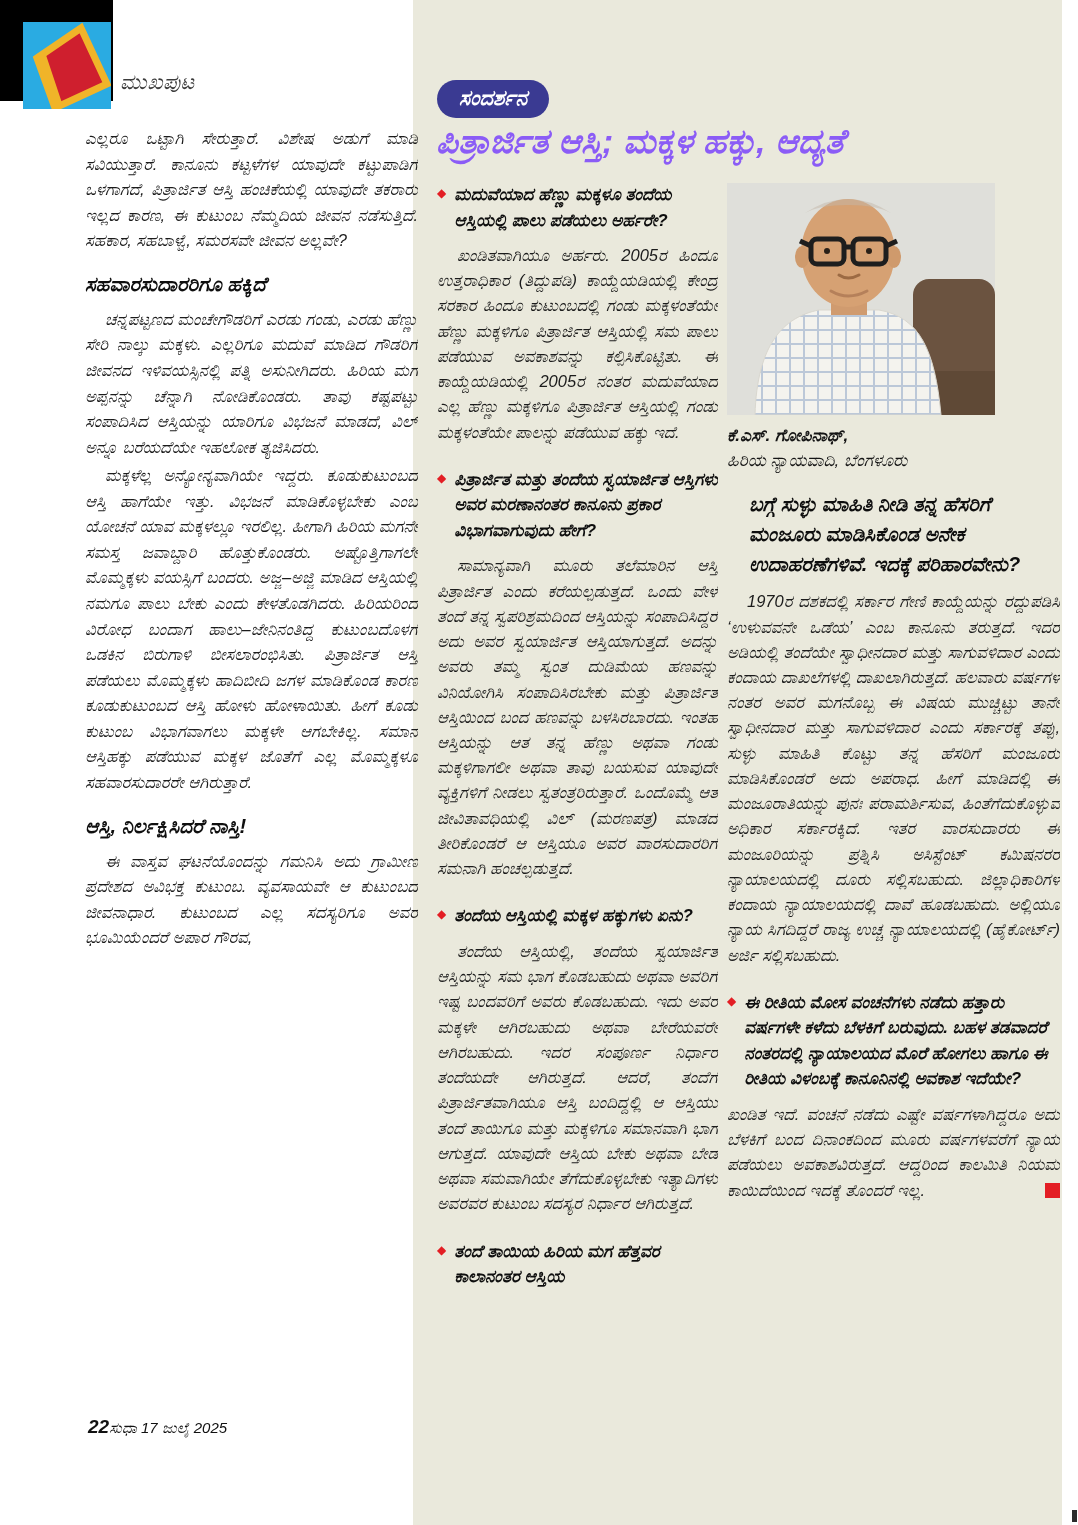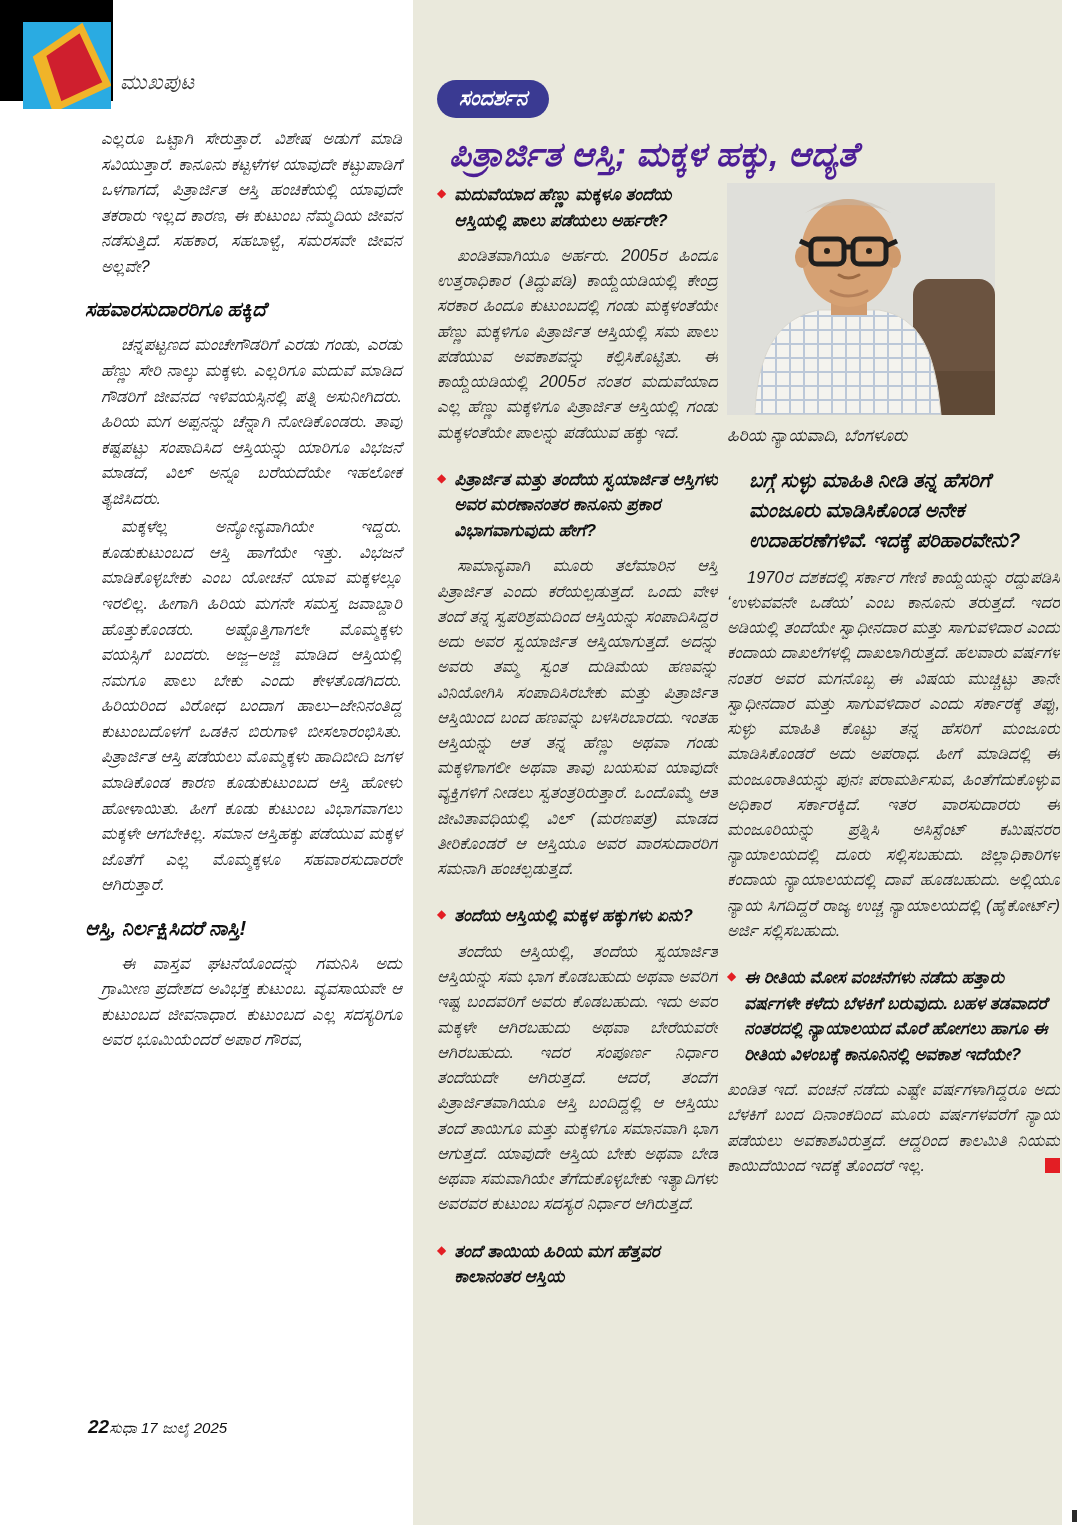--- a/index.html
+++ b/index.html
@@ -14,40 +14,40 @@
   
   .logo-black{position:absolute;left:0;top:0;width:113px;height:101px;background:#000;}
   .logo-blue{position:absolute;left:23px;top:22px;width:88px;height:87px;background:#2aabe2;}
   .section-label{position:absolute;left:120px;top:70px;font-size:21px;color:#3c3c3c;letter-spacing:.5px;}
 
   
   .left-col{
     position:absolute;left:85px;top:126px;width:333px;height:1032px;overflow:hidden;
     font-size:16.5px;line-height:1.55;text-align:justify;color:#1b1b1b;
   }
-  .left-col p{margin:0 16px 3px;}
+  .left-col p{margin:0 0 3px;}
   .p-indent{text-indent:20px;}
   .subhead{font-weight:bold;font-size:20px;margin:17px 0 10px;text-align:left;color:#0f0f0f;line-height:1.3;}
 
   .pull-quote{
     position:absolute;left:88px;top:1158px;width:342px;text-align:right;
     color:#c8812f;font-size:20.5px;line-height:1.95;font-weight:bold;
   }
 
   .footer{position:absolute;left:88px;top:1416px;font-size:15px;color:#111;display:flex;align-items:baseline;}
   .footer .pnum{font-weight:bold;font-size:19px;}
 
   
   .badge{
     position:absolute;left:437px;top:80px;background:#3a3a92;color:#fff;
     font-weight:bold;font-size:21px;padding:7px 22px 10px;border-radius:24px;line-height:1;
   }
   .headline{
-    position:absolute;left:436px;top:121px;width:628px;margin:13px;
-    font-size:34px;font-weight:bold;color:#4c1d95;line-height:1.2;letter-spacing:.2px;
+    position:absolute;left:436px;top:121px;width:628px;margin:0;
+    font-size:34px;font-weight:bold;color:#8b5cf6;line-height:1.2;letter-spacing:.2px;
   }
 
   
   .mid-col{position:absolute;left:437px;top:182px;width:281px;height:1248px;overflow:hidden;}
   .right-col{position:absolute;left:727px;top:183px;width:333px;height:1245px;overflow:hidden;}
 
   .question{display:flex;gap:8px;font-weight:bold;font-size:17px;line-height:1.5;color:#0e0e0e;margin:22px 0 10px;text-align:left;}
   .question.first{margin-top:0;}
   .diamond{color:#e31e24;font-size:12px;line-height:1;padding-top:5px;flex:0 0 auto;}
   .answer{font-size:16.5px;line-height:1.53;text-align:justify;color:#1b1b1b;margin:0;text-indent:20px;}
@@ -145,20 +145,21 @@
         <line x1="84" y1="63" x2="73" y2="58"></line>
         <line x1="159" y1="63" x2="170" y2="58"></line>
       </g>
       <circle cx="100" cy="68" r="3" fill="#2a2018"></circle>
       <circle cx="142" cy="68" r="3" fill="#2a2018"></circle>
       <path d="M112,92 Q121,98 132,92" stroke="#9c6a43" stroke-width="3" fill="none" stroke-linecap="round"></path>
       <path d="M104,108 Q121,118 140,108" stroke="#b5805a" stroke-width="3" fill="none" stroke-linecap="round"></path>
     </svg>
 
     <div class="caption">
+      <div class="name">ಕೆ.ಎಸ್. ಗೋಪಿನಾಥ್,</div>
       <div>ಹಿರಿಯ ನ್ಯಾಯವಾದಿ, ಬೆಂಗಳೂರು</div>
     </div>
 
     <div class="q-cont">ಬಗ್ಗೆ ಸುಳ್ಳು ಮಾಹಿತಿ ನೀಡಿ ತನ್ನ ಹೆಸರಿಗೆ ಮಂಜೂರು ಮಾಡಿಸಿಕೊಂಡ ಅನೇಕ ಉದಾಹರಣೆಗಳಿವೆ. ಇದಕ್ಕೆ ಪರಿಹಾರವೇನು?</div>
     <p class="answer">1970ರ ದಶಕದಲ್ಲಿ ಸರ್ಕಾರ ಗೇಣಿ ಕಾಯ್ದೆಯನ್ನು ರದ್ದುಪಡಿಸಿ ‘ಉಳುವವನೇ ಒಡೆಯ’ ಎಂಬ ಕಾನೂನು ತರುತ್ತದೆ. ಇದರ ಅಡಿಯಲ್ಲಿ ತಂದೆಯೇ ಸ್ವಾಧೀನದಾರ ಮತ್ತು ಸಾಗುವಳಿದಾರ ಎಂದು ಕಂದಾಯ ದಾಖಲೆಗಳಲ್ಲಿ ದಾಖಲಾಗಿರುತ್ತದೆ. ಹಲವಾರು ವರ್ಷಗಳ ನಂತರ ಅವರ ಮಗನೊಬ್ಬ ಈ ವಿಷಯ ಮುಚ್ಚಿಟ್ಟು ತಾನೇ ಸ್ವಾಧೀನದಾರ ಮತ್ತು ಸಾಗುವಳಿದಾರ ಎಂದು ಸರ್ಕಾರಕ್ಕೆ ತಪ್ಪು, ಸುಳ್ಳು ಮಾಹಿತಿ ಕೊಟ್ಟು ತನ್ನ ಹೆಸರಿಗೆ ಮಂಜೂರು ಮಾಡಿಸಿಕೊಂಡರೆ ಅದು ಅಪರಾಧ. ಹೀಗೆ ಮಾಡಿದಲ್ಲಿ ಈ ಮಂಜೂರಾತಿಯನ್ನು ಪುನಃ ಪರಾಮರ್ಶಿಸುವ, ಹಿಂತೆಗೆದುಕೊಳ್ಳುವ ಅಧಿಕಾರ ಸರ್ಕಾರಕ್ಕಿದೆ. ಇತರ ವಾರಸುದಾರರು ಈ ಮಂಜೂರಿಯನ್ನು ಪ್ರಶ್ನಿಸಿ ಅಸಿಸ್ಟೆಂಟ್ ಕಮಿಷನರರ ನ್ಯಾಯಾಲಯದಲ್ಲಿ ದೂರು ಸಲ್ಲಿಸಬಹುದು. ಜಿಲ್ಲಾಧಿಕಾರಿಗಳ ಕಂದಾಯ ನ್ಯಾಯಾಲಯದಲ್ಲಿ ದಾವೆ ಹೂಡಬಹುದು. ಅಲ್ಲಿಯೂ ನ್ಯಾಯ ಸಿಗದಿದ್ದರೆ ರಾಜ್ಯ ಉಚ್ಚ ನ್ಯಾಯಾಲಯದಲ್ಲಿ (ಹೈಕೋರ್ಟ್) ಅರ್ಜಿ ಸಲ್ಲಿಸಬಹುದು.</p>
 
     <div class="question">
       <span class="diamond">◆</span>
       <span>ಈ ರೀತಿಯ ಮೋಸ ವಂಚನೆಗಳು ನಡೆದು ಹತ್ತಾರು ವರ್ಷಗಳೇ ಕಳೆದು ಬೆಳಕಿಗೆ ಬರುವುದು. ಬಹಳ ತಡವಾದರೆ ನಂತರದಲ್ಲಿ ನ್ಯಾಯಾಲಯದ ಮೊರೆ ಹೋಗಲು ಹಾಗೂ ಈ ರೀತಿಯ ವಿಳಂಬಕ್ಕೆ ಕಾನೂನಿನಲ್ಲಿ ಅವಕಾಶ ಇದೆಯೇ?</span>
     </div>

